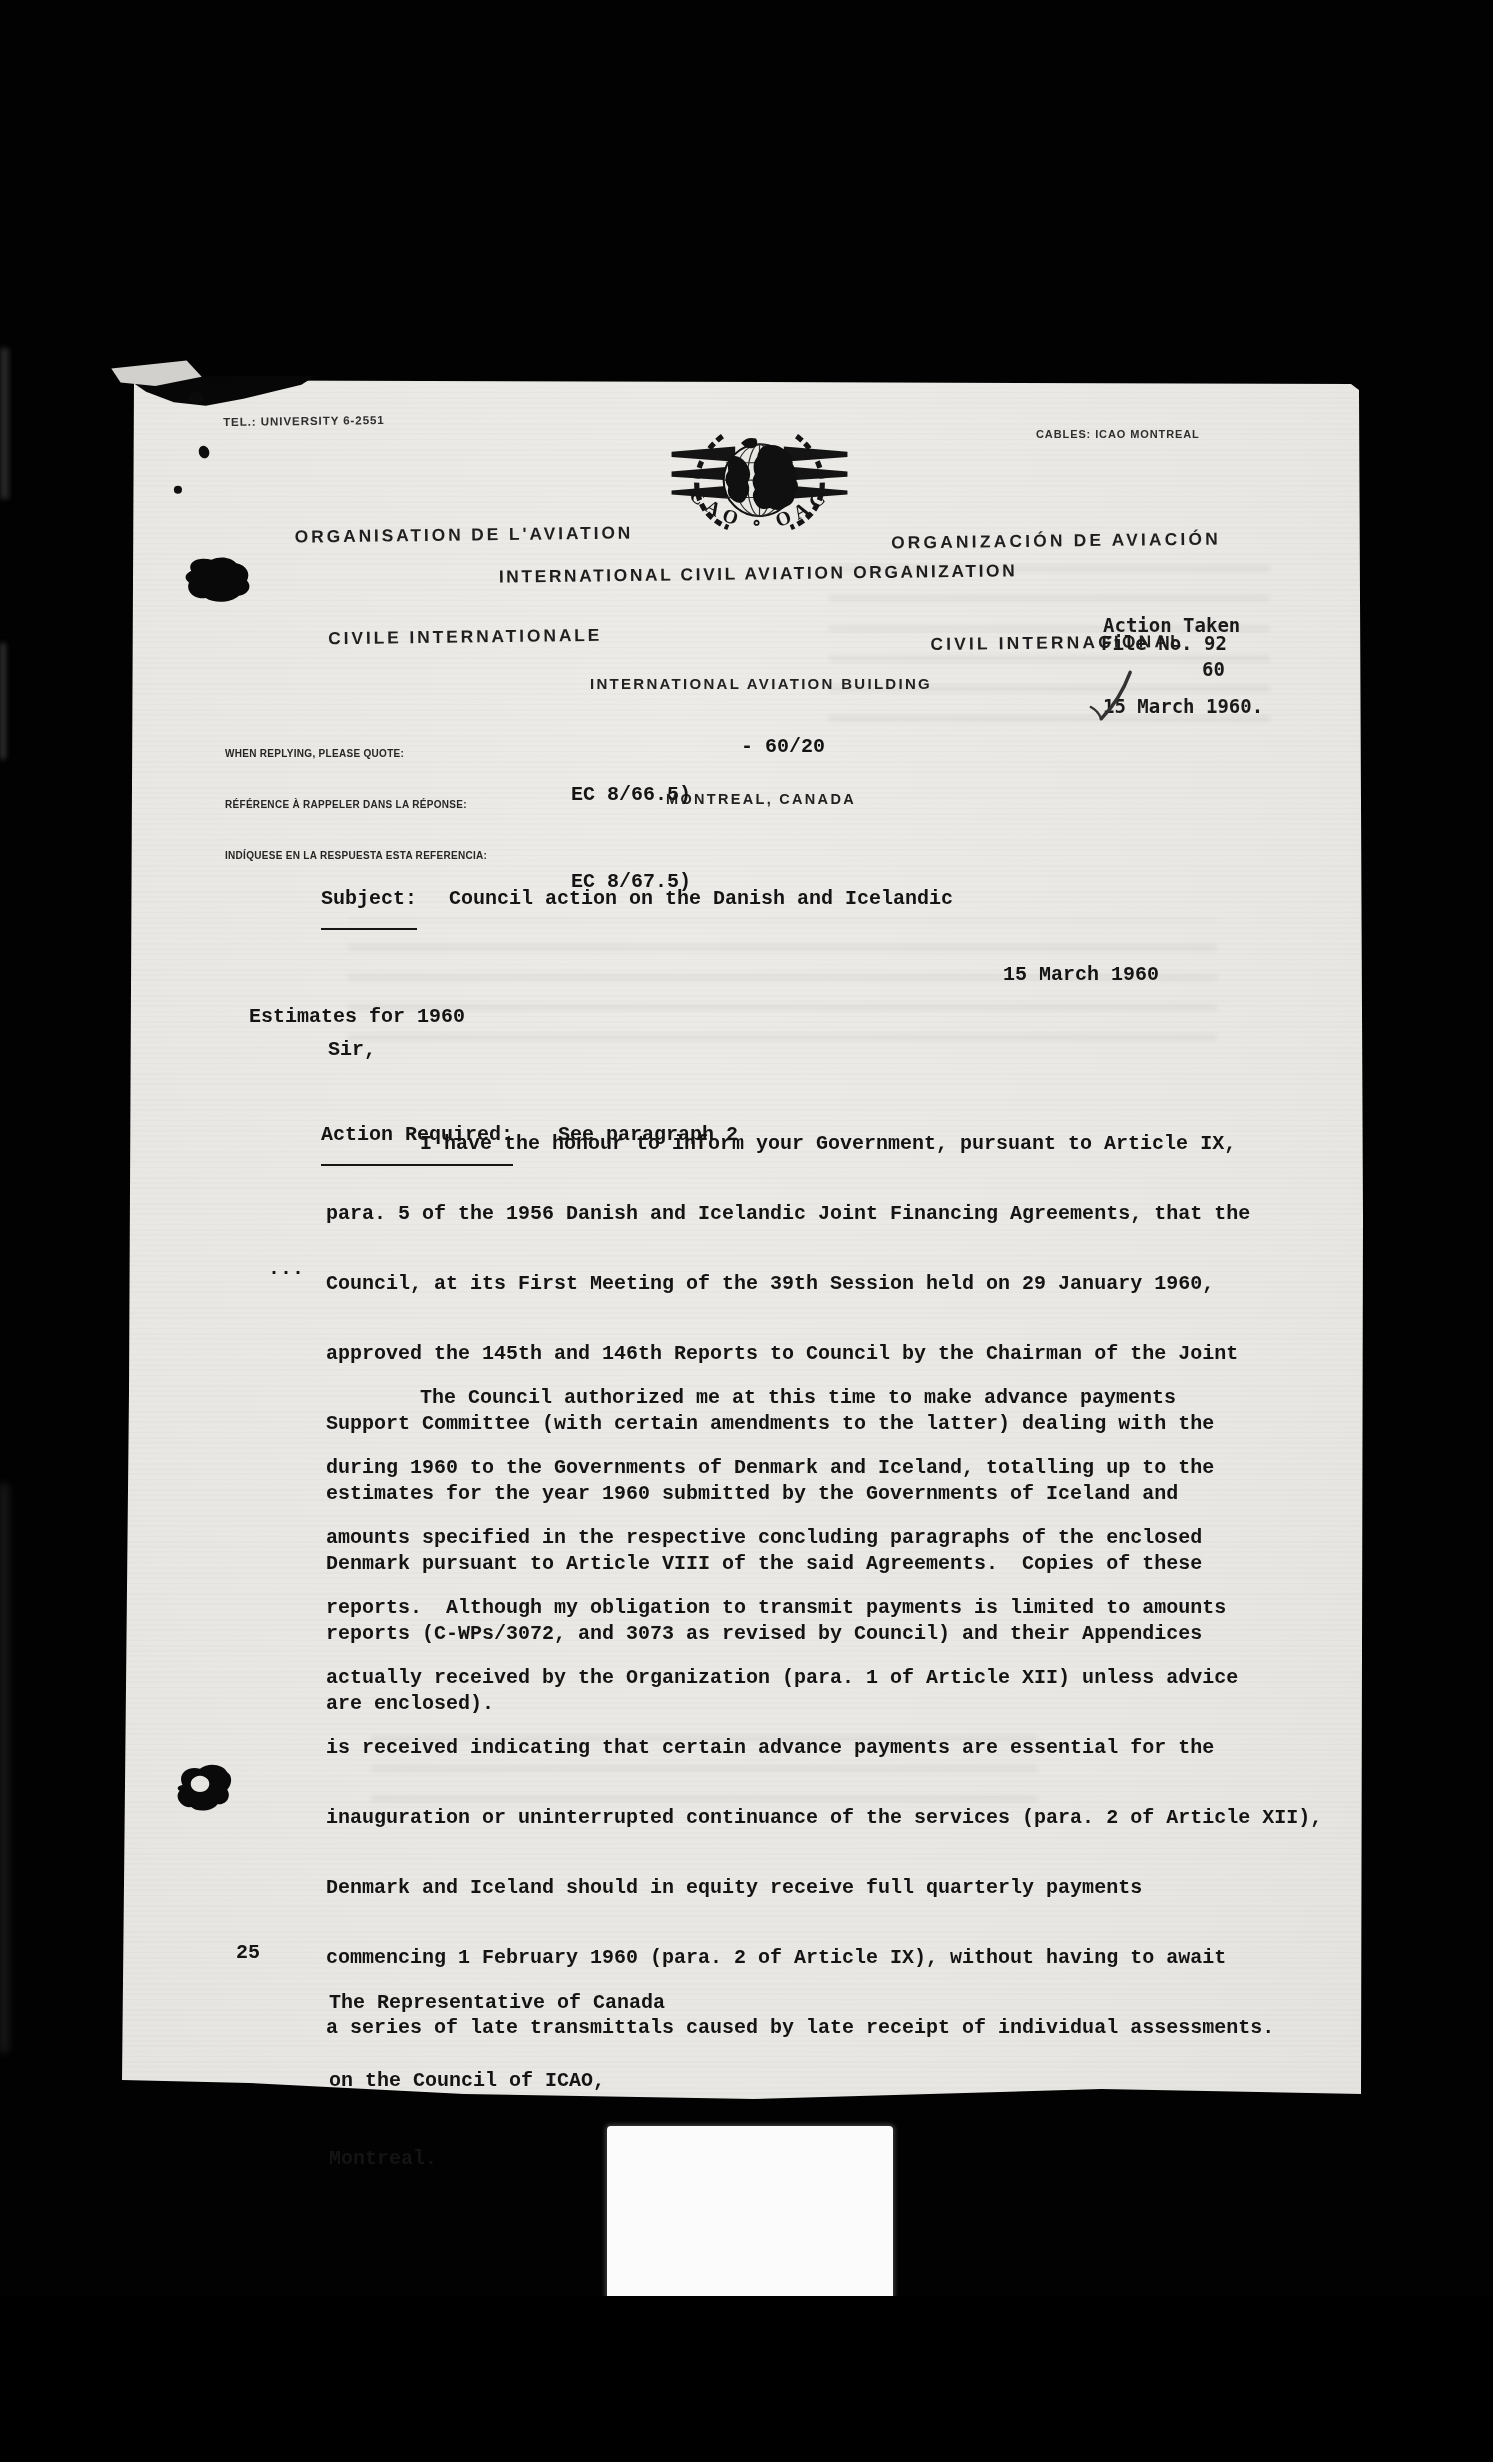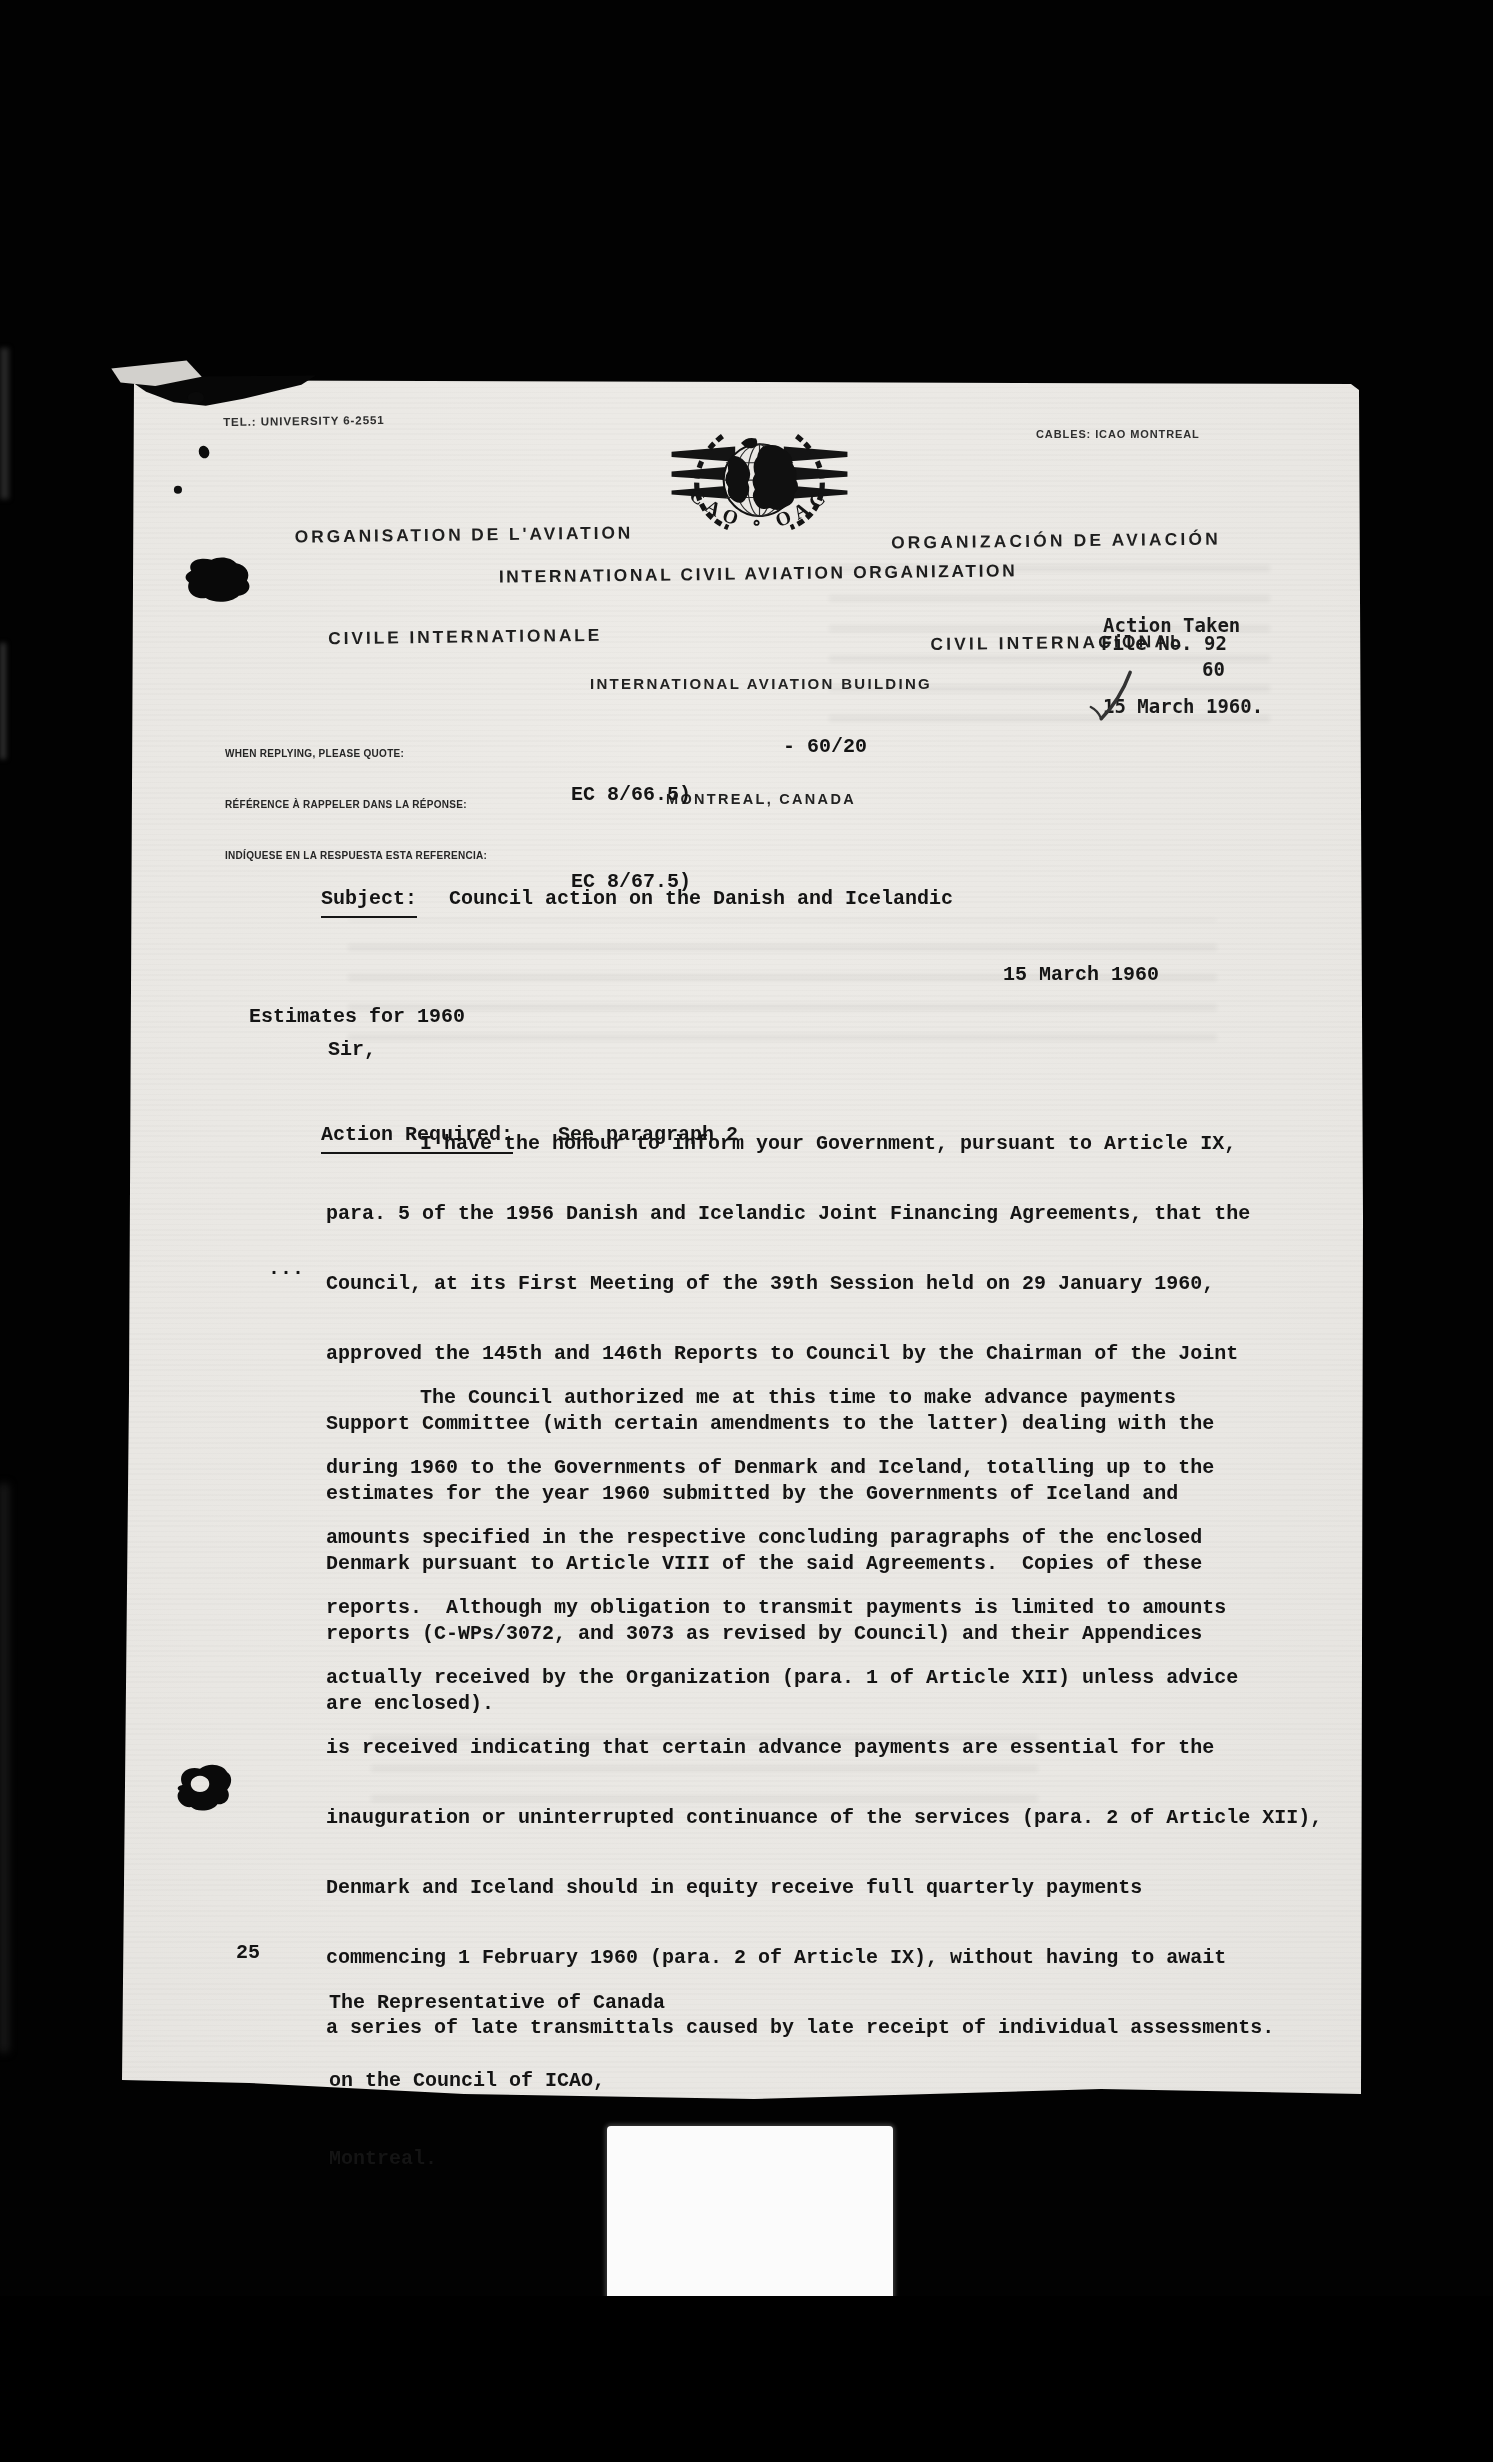--- a/index.html
+++ b/index.html
@@ -20,21 +20,21 @@
   .lh-org{font-size:17.4px;font-weight:700;letter-spacing:2.9px;color:#1f1f1f;line-height:34px;text-align:center;white-space:pre;}
   .lh-title{font-size:17.4px;font-weight:700;letter-spacing:2.6px;color:#1d1d1d;text-align:center;white-space:pre;}
   .lh-sub{font-size:15px;font-weight:700;letter-spacing:2.3px;color:#222;line-height:30px;text-align:center;white-space:pre;}
   .tilt{transform:rotate(-0.7deg);transform-origin:left top;}
   .ref-block{font-size:10px;font-weight:700;letter-spacing:0.3px;line-height:17px;color:#262626;white-space:pre;}
   
   .type{font-family:"Liberation Mono",monospace;font-weight:700;font-size:20px;color:#141414;white-space:pre;}
   .annot{font-family:"DejaVu Sans Mono",monospace;font-weight:700;font-size:19px;color:#1a1a1a;white-space:pre;line-height:27px;}
   .para .line{line-height:24px;}
   .indent{margin-left:94px;}
-  .ul{border-bottom:2.9px solid #151515;padding-bottom:6px;}
+  .ul{border-bottom:2.9px solid #151515;padding-bottom:18px;}
   .gap56{margin-left:32px;}
   .gap78{margin-left:45px;}
   .subj .line{line-height:36px;}
   .addr .line{line-height:32px;}
   
   .ghost{position:absolute;background:repeating-linear-gradient(0deg, rgba(25,25,25,.4) 0 7.5px, transparent 7.5px 30px);
          filter:blur(2.3px);opacity:.10;pointer-events:none;}
   .scratch{position:absolute;background:#585858;opacity:.55;}
   .estreak{position:absolute;background:#262626;filter:blur(2.9px);}
   .bottombox{position:absolute;left:607px;top:2126px;width:286px;height:183px;background:#fbfbfb;
@@ -116,21 +116,21 @@
   <div class="abs ref-block" style="left:225px;top:711px;">
     <div>WHEN REPLYING, PLEASE QUOTE:</div>
     <div>RÉFÉRENCE À RAPPELER DANS LA RÉPONSE:</div>
     <div>INDÍQUESE EN LA RESPUESTA ESTA REFERENCIA:</div>
   </div>
 
   <div class="abs type" style="left:571px;top:722px;line-height:29px;">
     <div>EC 8/66.5)</div>
     <div>EC 8/67.5)</div>
   </div>
-  <div class="abs type" style="left:741px;top:735px;margin-left:42px;">- 60/20</div>
+  <div class="abs type" style="left:741px;top:735px;">- 60/20</div>
 
   <div class="abs type subj" style="left:249px;top:799px;">
     <div class="line">
       <span class="ul">Subject:</span><span class="gap56">Council action on the Danish and Icelandic</span>
     </div>
     <div class="line">Estimates for 1960</div>
     <div class="line">
       <span class="ul">Action Required:</span><span class="gap78">See paragraph 2</span>
     </div>
   </div>

